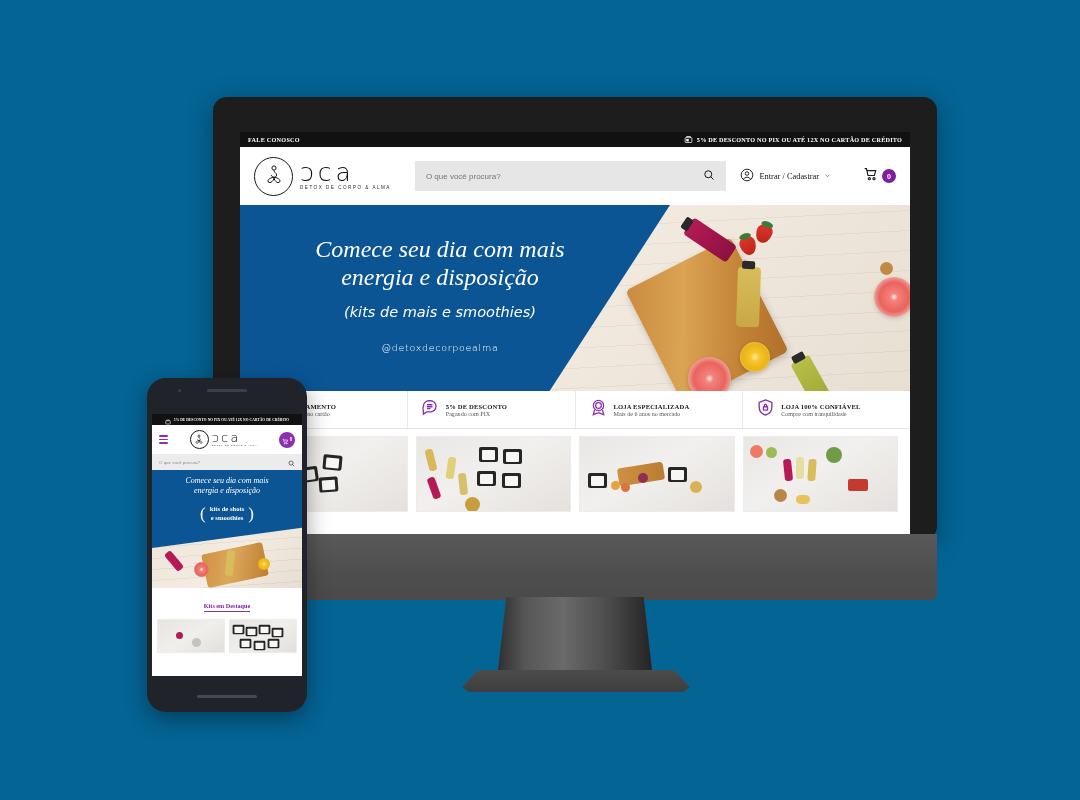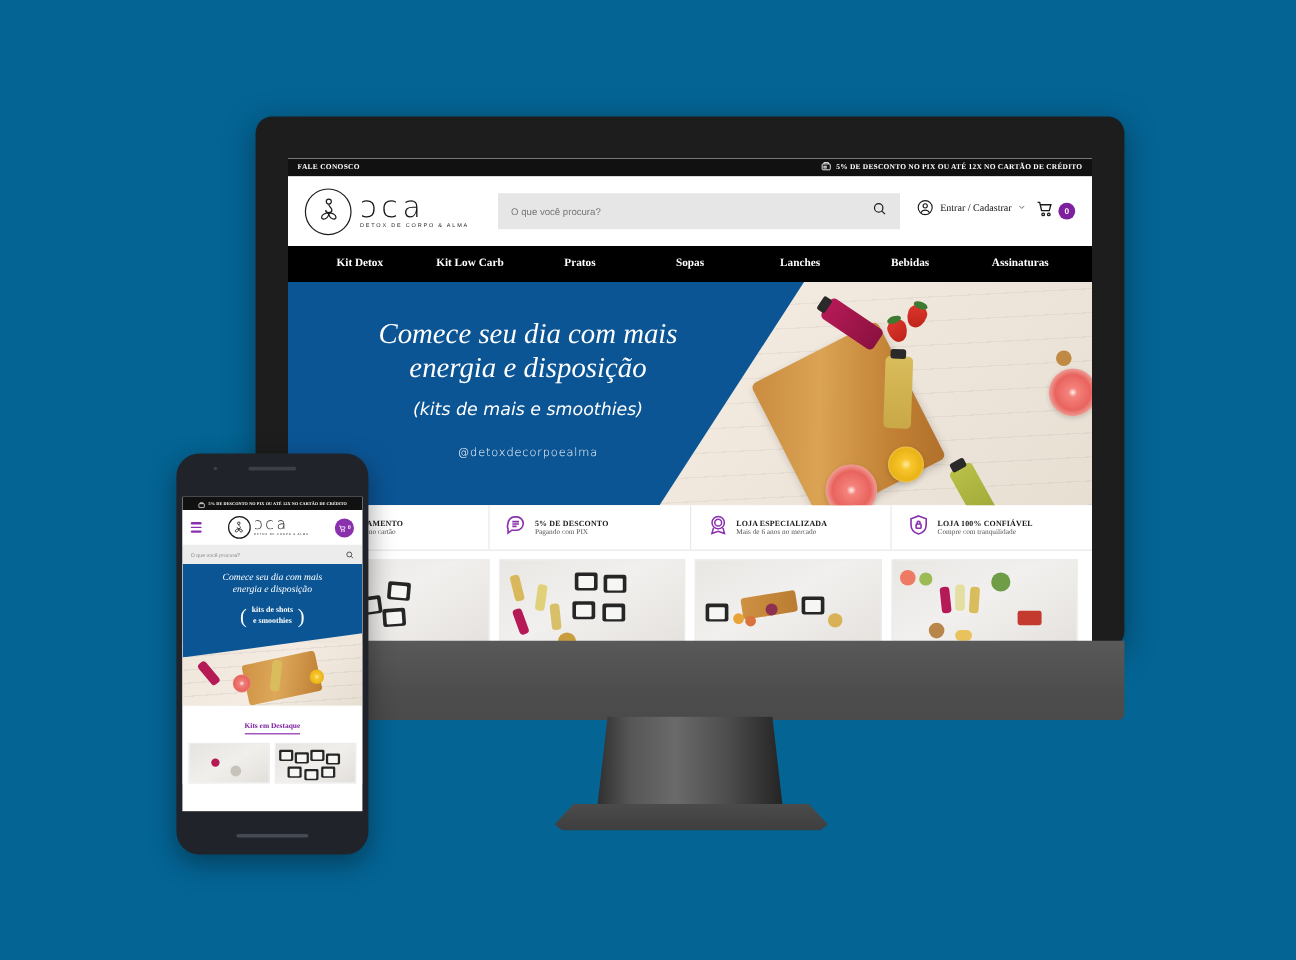--- a/index.html
+++ b/index.html
@@ -134,21 +134,21 @@
   }
   .search-field {
     flex: 1;
     border: none; outline: none;
     background: transparent;
     font-size: 8px;
     color: #4a4a4a;
     font-family: "Liberation Sans", sans-serif;
   }
 
-  .header-actions { display: flex; align-items: flex-start; gap: 8px; }
+  .header-actions { display: flex; align-items: center; gap: 32px; }
   .account-btn {
     display: flex; align-items: center; gap: 5px;
     font-size: 8.4px; color: #111;
     font-family: "Liberation Serif", serif;
     white-space: nowrap;
   }
   .cart-btn { display: flex; align-items: center; gap: 3px; }
   .cart-badge {
     width: 14px; height: 14px;
     background: #7e1f9e;
@@ -620,29 +620,20 @@
               <path d="M2.5 4h2.6l2.4 10.2h9.6l2-7.2H6.2"></path>
               <circle cx="9.5" cy="19" r="1.6"></circle>
                 <circle cx="16.5" cy="19" r="1.6"></circle>
             </svg>
           </span>
           <span class="cart-badge">0</span>
         </div>
       </div>
     </div>
 
-    <div class="site-nav">
-      <div class="nav-link">Kit Detox</div>
-      <div class="nav-link">Kit Low Carb</div>
-      <div class="nav-link">Pratos</div>
-      <div class="nav-link">Sopas</div>
-      <div class="nav-link">Lanches</div>
-      <div class="nav-link">Bebidas</div>
-      <div class="nav-link">Assinaturas</div>
-    </div>
 
     <div class="hero">
       <div class="hero-photo">
         <div class="prop board"></div>
         <div class="prop citrus grapefruit gf1"></div>
         <div class="prop citrus grapefruit gf2"></div>
         <div class="prop citrus lemon"></div>
         <div class="prop knob"></div>
         <div class="prop bottle bottle-pink"></div>
         <div class="prop bottle bottle-yellow"></div>

